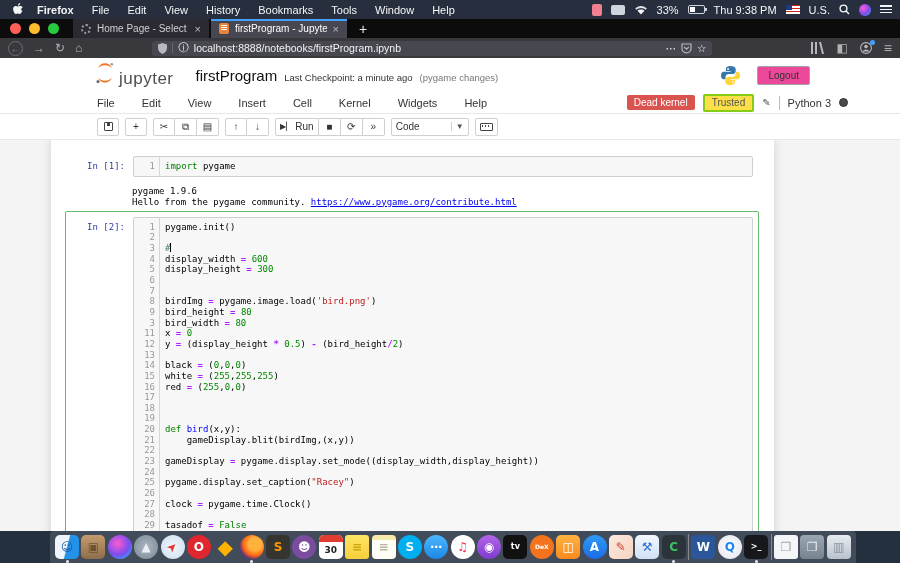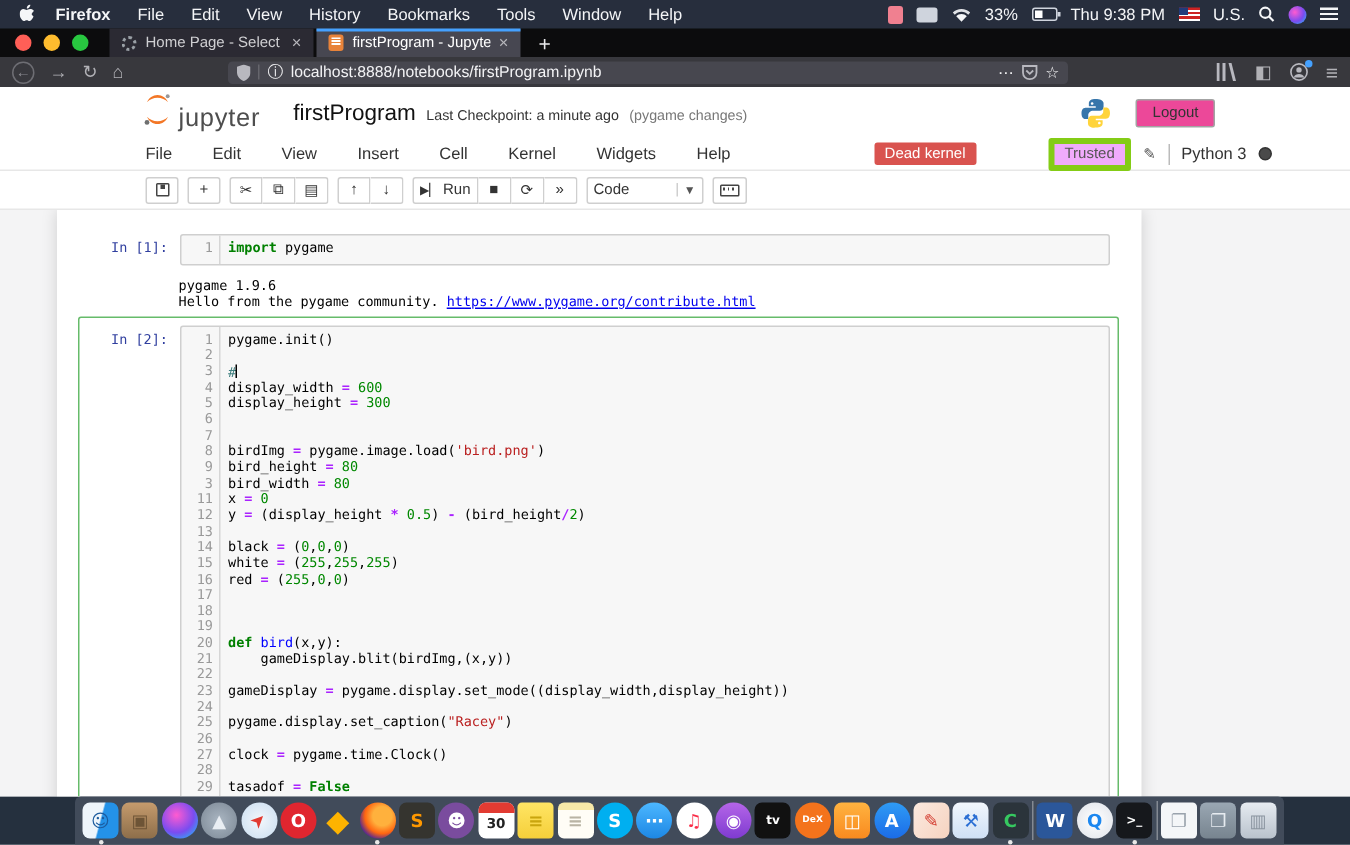--- a/index.html
+++ b/index.html
@@ -78,21 +78,21 @@
   .hdr-right { margin-left:auto; display:flex; align-items:center; gap:16px; }
   .logout-btn { border:1px solid #a3a3a3; border-radius:2px; background:#ec4899;
     font-size:10px; color:#333; padding:3px 10px; }
 
   .jp-menubar { height:22px; display:flex; align-items:center; padding:0 52px 0 97px;
     border-bottom:1px solid #e7e7e7; font-size:11px; color:#333; }
   .jp-menus { display:flex; }
   .jp-menu-item { margin-right:27px; }
   .jp-right { margin-left:auto; display:flex; align-items:center; gap:8px; }
   .dead-kernel { background:#d9534f; color:#fff; font-size:10px; padding:2px 7px; border-radius:2px; }
-  .trusted-btn { border:4px solid #84cc16; border-radius:2px; color:#555; font-size:10px; padding:1.5px 7px; background:#f0abfc;margin-left:40px; }
+  .trusted-btn { border:2px solid #84cc16; border-radius:2px; color:#555; font-size:10px; padding:1.5px 7px; background:#fde047; }
   .pencil { color:#555; font-size:10px; }
   .vline { width:1px; height:14px; background:#bbb; }
   .kernel-name { font-size:11px; color:#333; }
   .kernel-ind { width:9px; height:9px; border-radius:50%; background:#4a4a4a; border:1px solid #333; }
 
   .jp-toolbar { height:26px; display:flex; align-items:center; gap:6px; padding:0 97px;
     border-bottom:1px solid #e7e7e7; }
   .btn-group { display:flex; }
   .tb-btn { min-width:22px; height:18px; background:#fff; border:1px solid #cfcfcf;
     display:flex; align-items:center; justify-content:center; gap:3px;
@@ -105,35 +105,35 @@
   .i-floppy::after { content:""; position:absolute; left:2px; top:0; width:3px; height:3px; background:#444; }
   .celltype { height:18px; border:1px solid #cfcfcf; border-radius:2px; background:#fff;
     font-size:10px; color:#333; display:flex; align-items:center; width:78px; padding:0 4px; }
   .celltype .caret { margin-left:auto; border-left:1px solid #cfcfcf; padding-left:4px; color:#555; font-size:8px; }
   .i-kbd { width:13px; height:8px; border:1px solid #444; border-radius:1px; position:relative; }
   .i-kbd::after{ content:""; position:absolute; left:1px; right:1px; top:1px; height:2px;
     background:repeating-linear-gradient(90deg,#444 0 1px, transparent 1px 3px); }
 
   
   .nb-body { height:391px; background:#f4f4f5; overflow:hidden; }
-  .nb-container { margin-left:38px; width:723px; min-height:100%; background:#fff;
+  .nb-container { margin-left:51px; width:723px; min-height:100%; background:#fff;
     box-shadow:0 0 10px rgba(0,0,0,0.15); padding:10px 15px 0 14px; }
 
   .cell { display:flex; padding:5px; border:1px solid transparent; border-radius:2px; }
   .cell.selected { border-color:#66bb6a; }
   .prompt { width:62px; flex:none; text-align:right; padding:5px 8px 0 0;
     font-family:"DejaVu Sans Mono", monospace; font-size:9px; color:#303f9f; }
   .input-box { flex:1; border:1px solid #cfcfcf; background:#f7f7f7; display:flex; border-radius:2px; }
   .gutter { width:26px; flex:none; padding:4px 4px 4px 0; text-align:right;
     font-family:"DejaVu Sans Mono", monospace; font-size:9px; line-height:10.66px;
     color:#999; border-right:1px solid #d6d6d6; }
   .code { flex:1; padding:4px 0 4px 5px; font-family:"DejaVu Sans Mono", monospace;
     font-size:9px; line-height:10.66px; color:#000; white-space:pre; overflow:hidden; }
   .cline { height:10.66px; }
-  .tok-kw { color:#008000; font-weight:bold; }
+  .tok-kw { color:#008000; font-weight:normal; }
   .tok-num { color:#080; }
   .tok-str { color:#ba2121; }
   .tok-op { color:#aa22ff; font-weight:bold; }
   .tok-cm { color:#408080; font-style:italic; }
   .tok-fn { color:#0000ff; }
   .tok-link { color:#0000ee; text-decoration:underline; }
   .cursor { display:inline-block; width:1px; height:9px; background:#000; vertical-align:-1px; }
   .outrow { display:flex; padding:3px 5px; }
   .otext { font-family:"DejaVu Sans Mono", monospace; font-size:9px; line-height:11px;
     color:#000; white-space:pre; }

